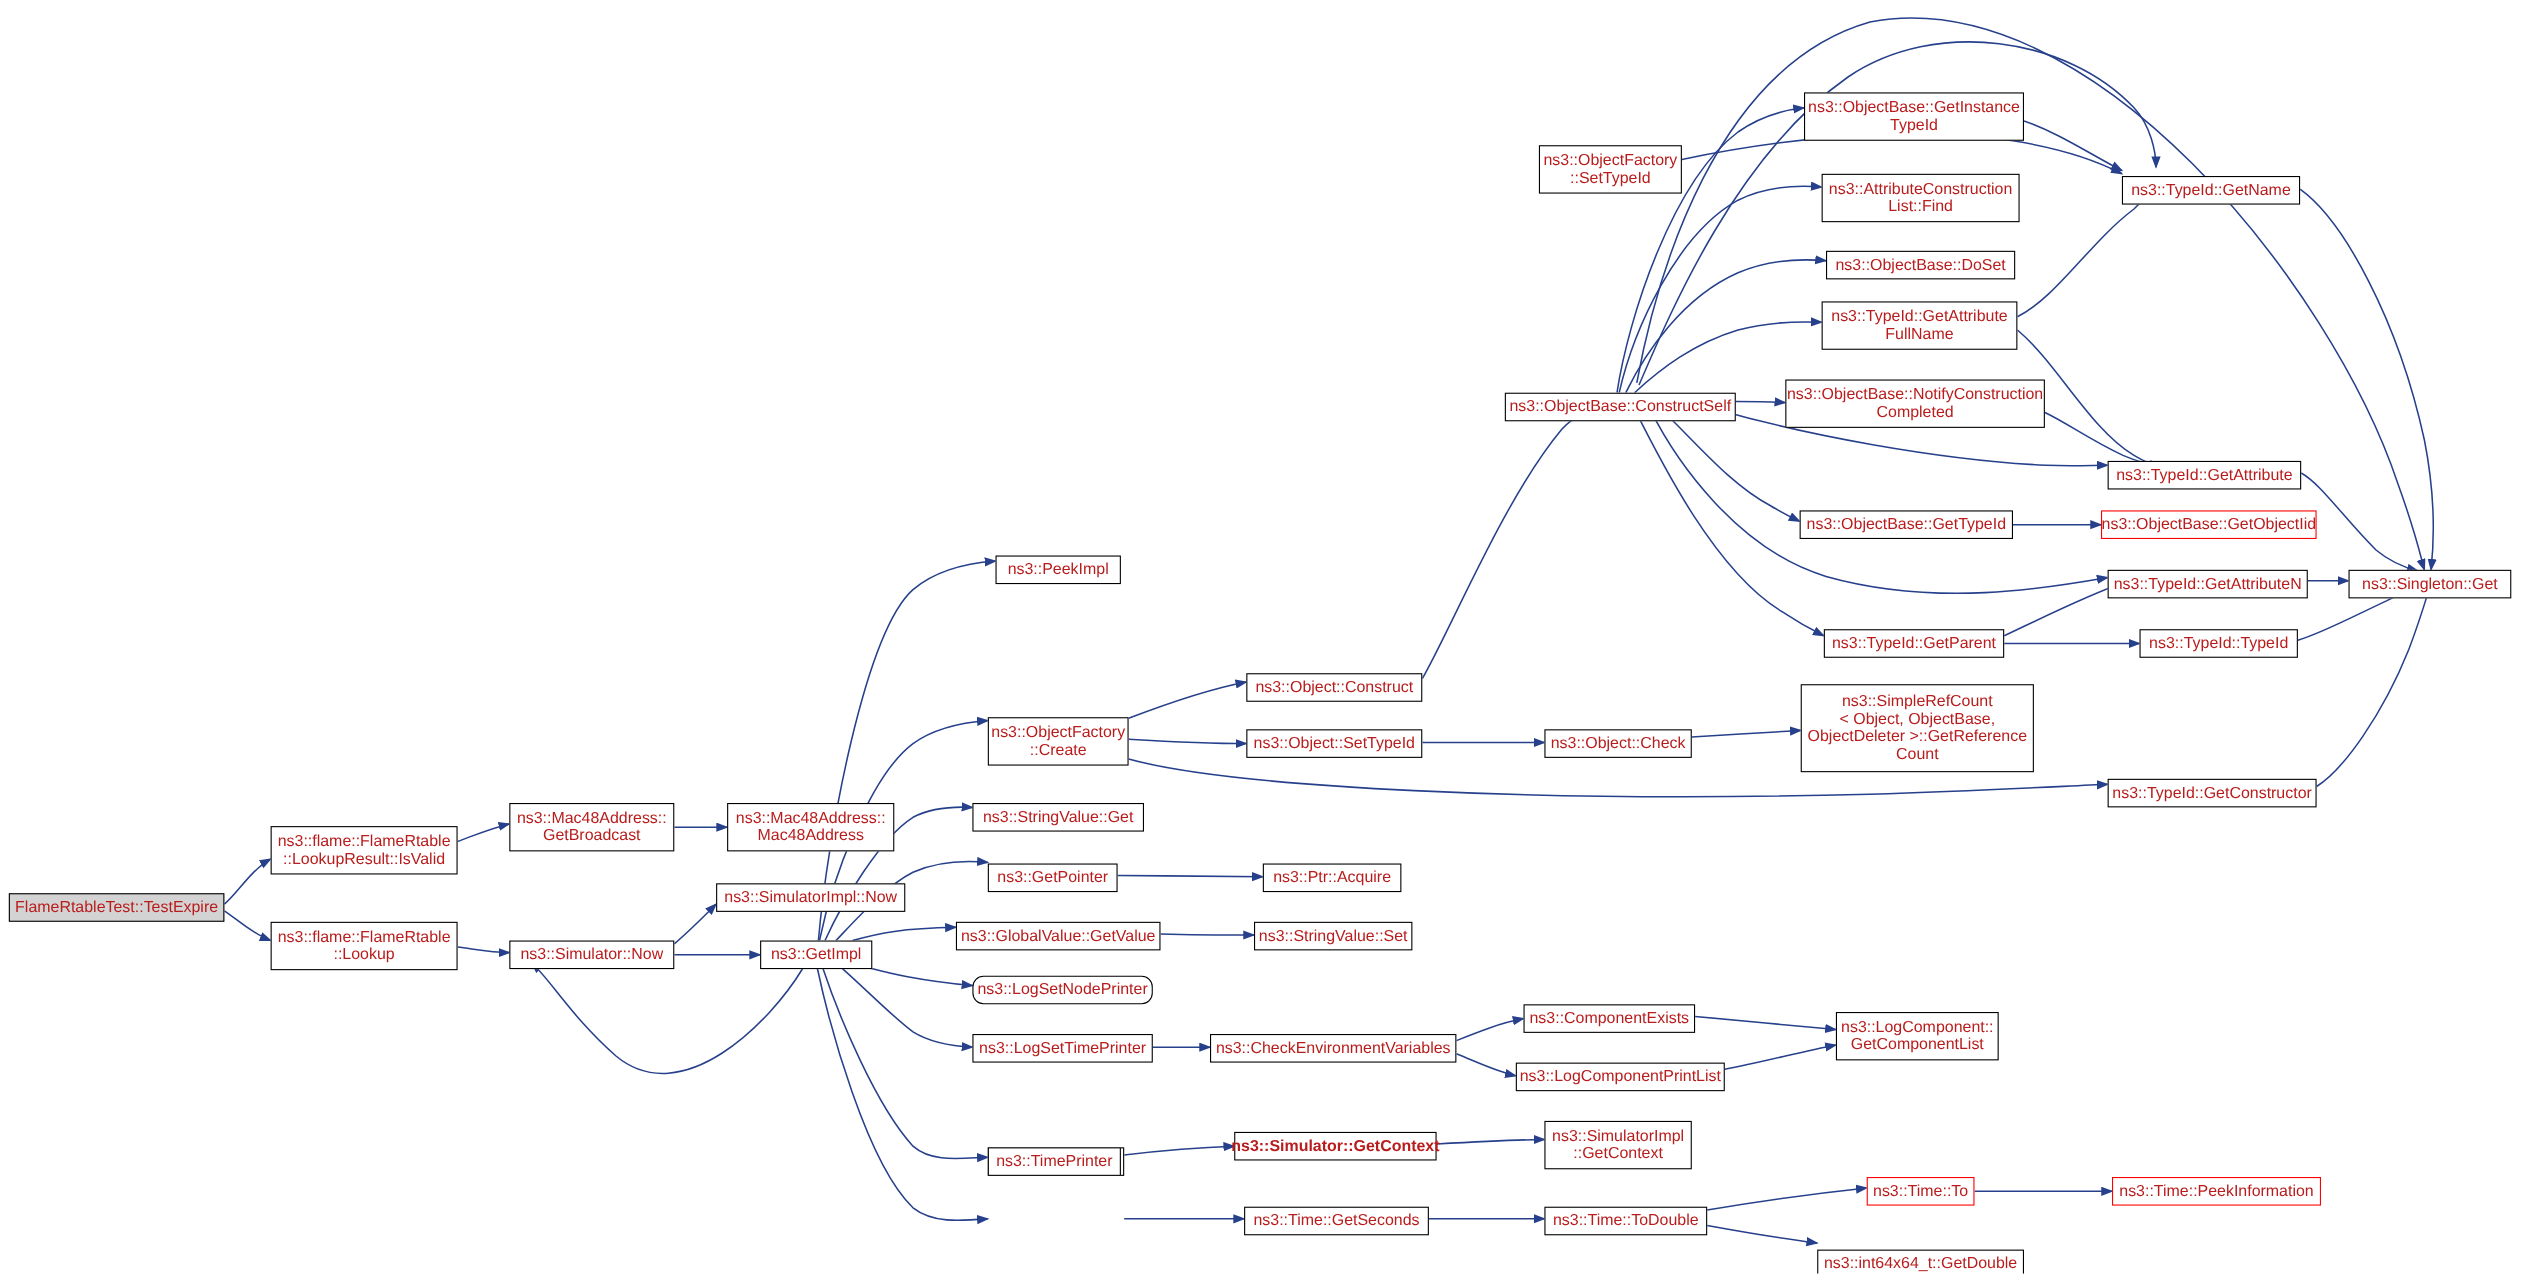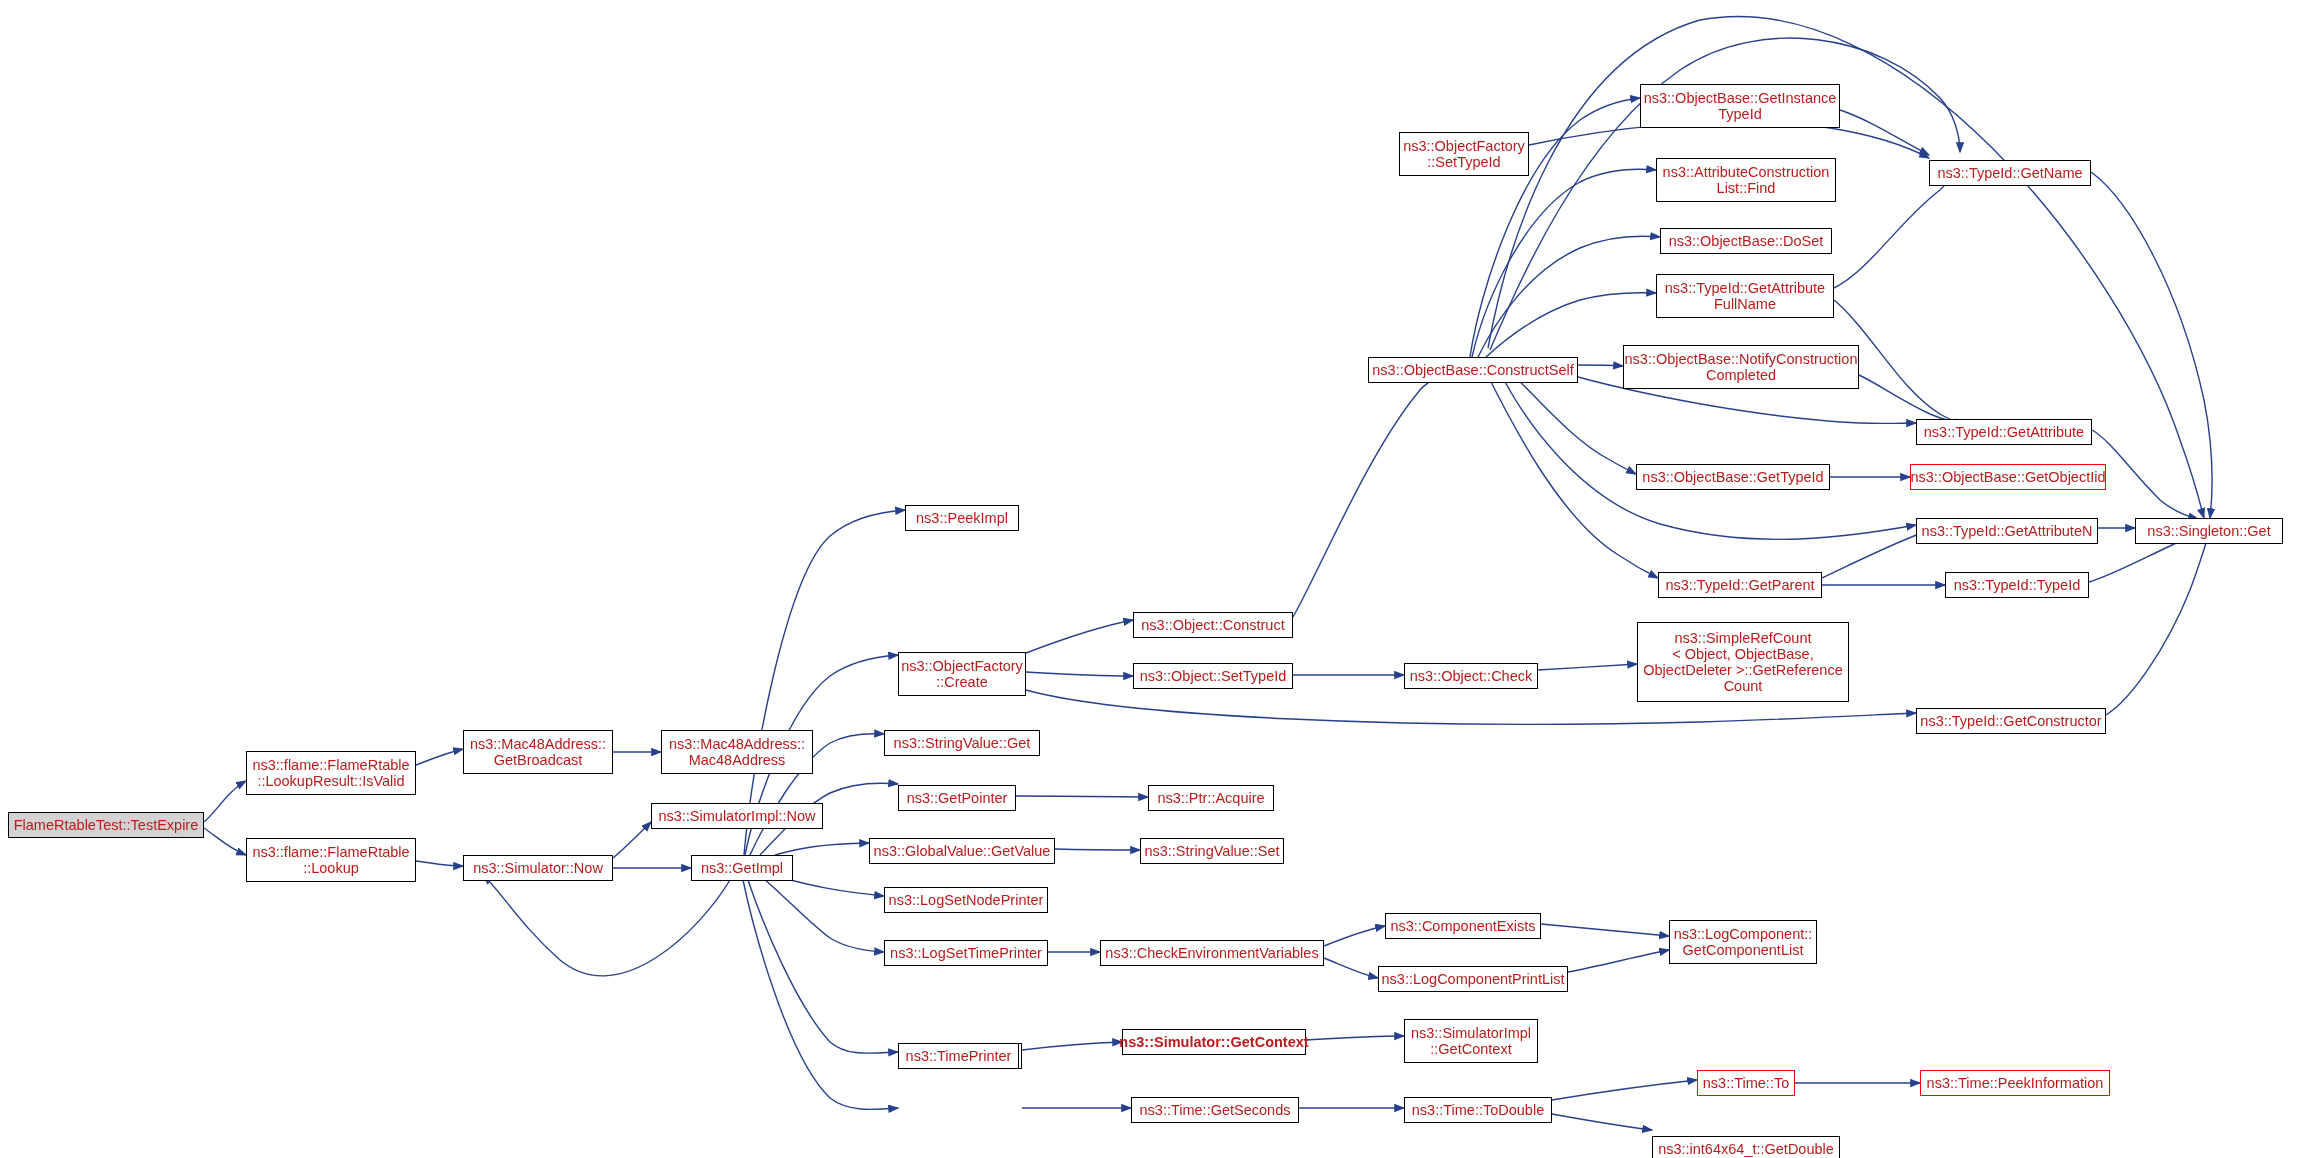--- a/index.html
+++ b/index.html
@@ -97,21 +97,21 @@
     <div class="node" style="left: 661px; top: 730px; width: 152px; height: 44px;">ns3::Mac48Address::
 Mac48Address</div>
     <div class="node" style="left: 651px; top: 803px; width: 172px; height: 26px;">ns3::SimulatorImpl::Now</div>
     <div class="node" style="left: 691px; top: 855px; width: 102px; height: 26px;">ns3::GetImpl</div>
     <div class="node" style="left: 905px; top: 505px; width: 114px; height: 26px;">ns3::PeekImpl</div>
     <div class="node" style="left: 898px; top: 652px; width: 128px; height: 44px;">ns3::ObjectFactory
 ::Create</div>
     <div class="node" style="left: 884px; top: 730px; width: 156px; height: 26px;">ns3::StringValue::Get</div>
     <div class="node" style="left: 898px; top: 785px; width: 118px; height: 26px;">ns3::GetPointer</div>
     <div class="node" style="left: 869px; top: 838px; width: 186px; height: 26px;">ns3::GlobalValue::GetValue</div>
-    <div class="node" style="left: 884px; top: 887px; width: 164px; height: 26px;">ns3::LogSetNodePrinter</div>
+    <div class="node" style="left: 884px; top: 887px; width: 164px; height: 26px; border-radius: 10px;">ns3::LogSetNodePrinter</div>
     <div class="node" style="left: 884px; top: 940px; width: 164px; height: 26px;">ns3::LogSetTimePrinter</div>
     <div class="node" style="left: 898px; top: 1043px; width: 124px; height: 26px; font-style: italic;">ns3::NodePrinter</div>
     <div class="node" style="left: 898px; top: 1043px; width: 121px; height: 26px;">ns3::TimePrinter</div>
     <div class="node" style="left: 1133px; top: 612px; width: 160px; height: 26px;">ns3::Object::Construct</div>
     <div class="node" style="left: 1133px; top: 663px; width: 160px; height: 26px;">ns3::Object::SetTypeId</div>
     <div class="node" style="left: 1148px; top: 785px; width: 126px; height: 26px;">ns3::Ptr::Acquire</div>
     <div class="node" style="left: 1140px; top: 838px; width: 144px; height: 26px;">ns3::StringValue::Set</div>
     <div class="node" style="left: 1100px; top: 940px; width: 224px; height: 26px;">ns3::CheckEnvironmentVariables</div>
     <div class="node" style="left: 1122px; top: 1029px; width: 184px; height: 26px; font-weight: bold;">ns3::Simulator::GetContext</div>
     <div class="node" style="left: 1131px; top: 1097px; width: 168px; height: 26px;">ns3::Time::GetSeconds</div>

